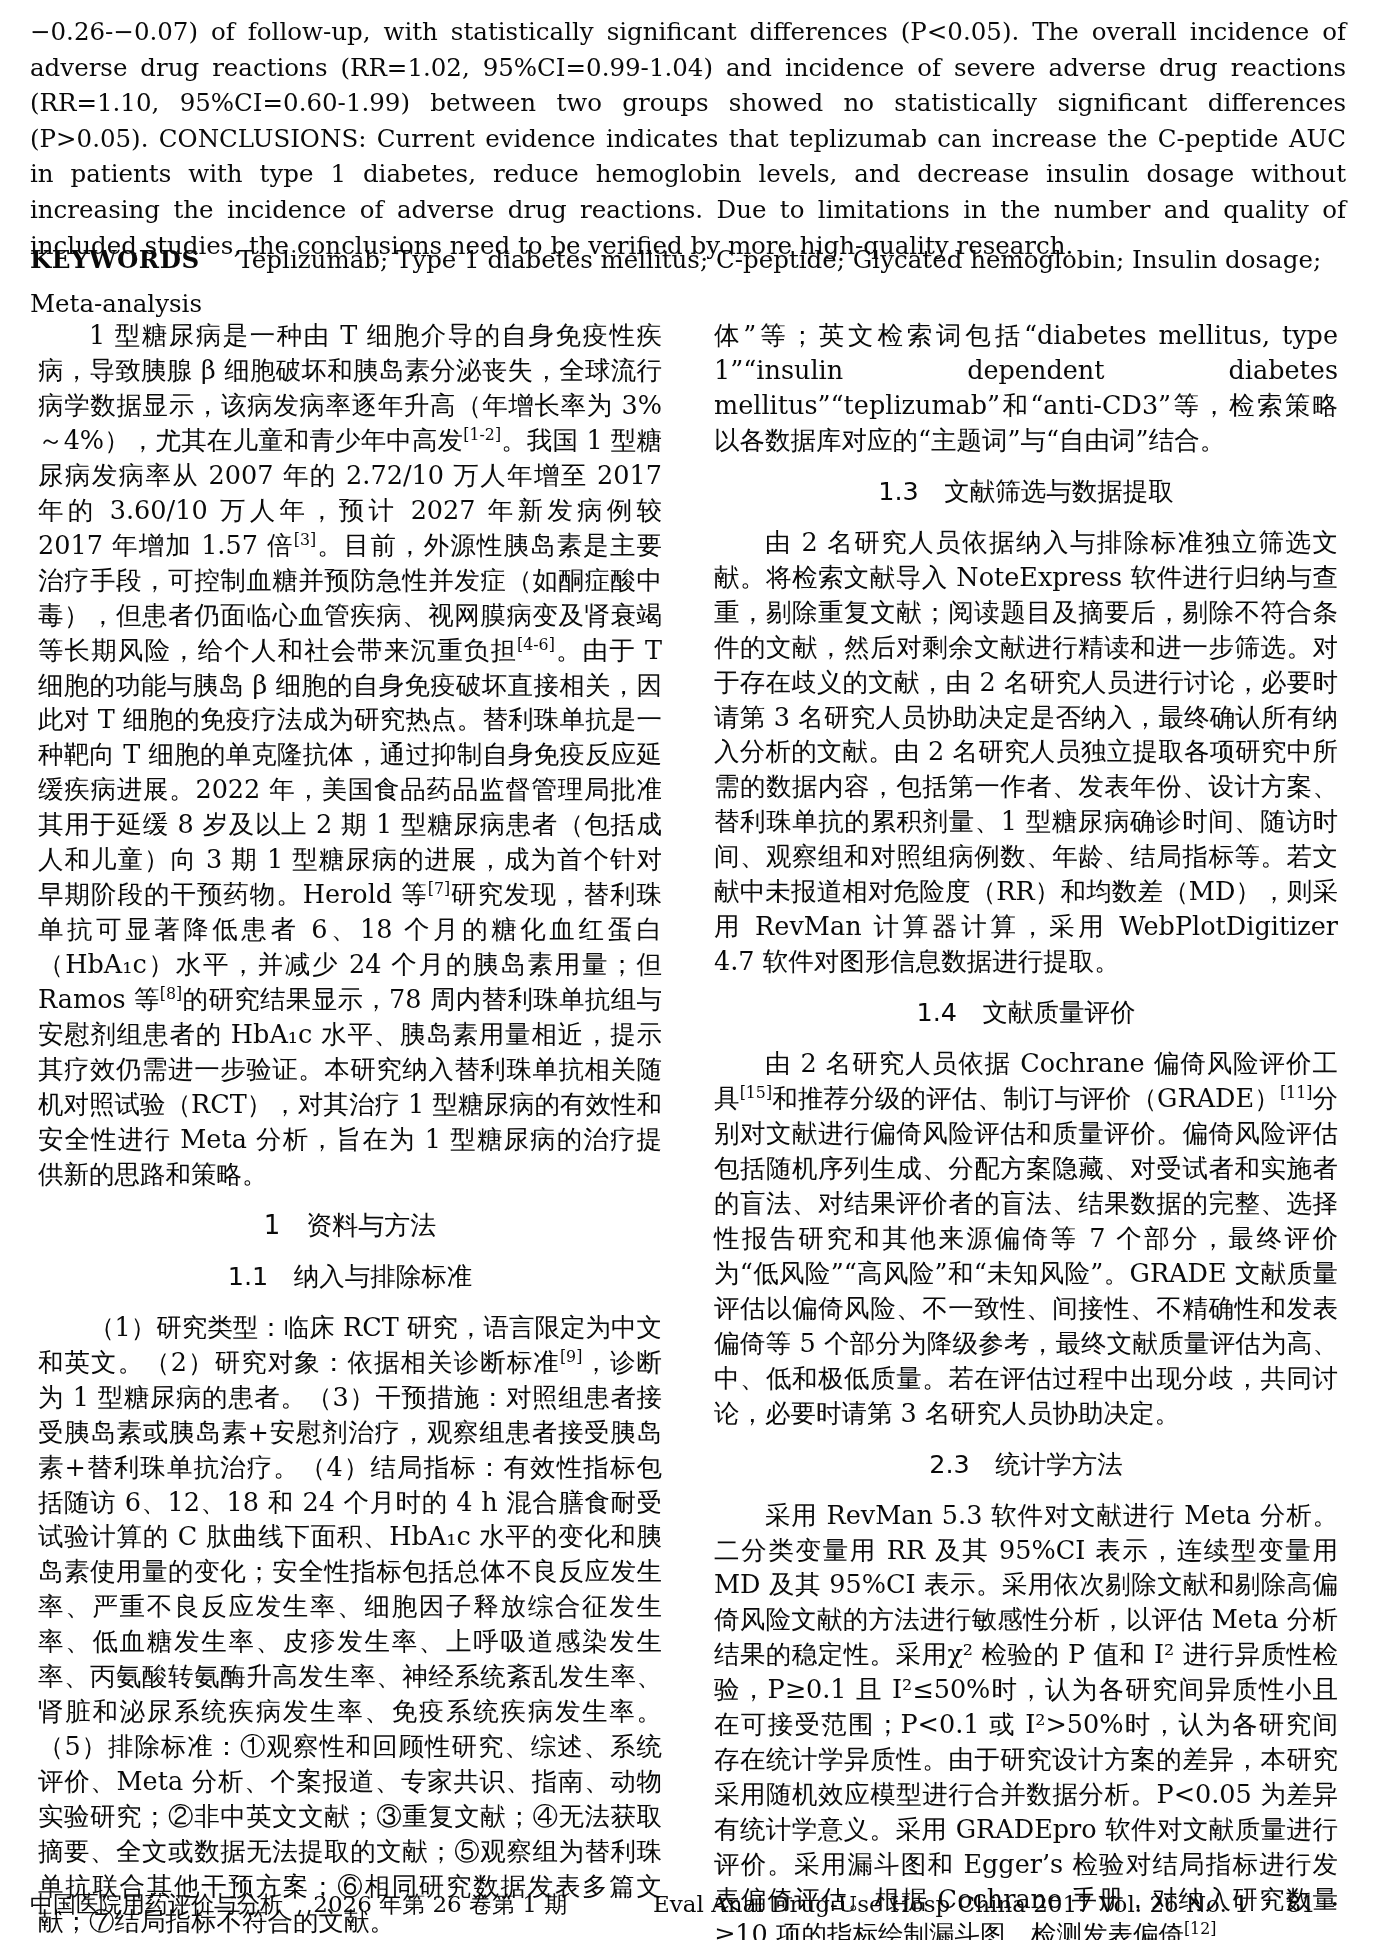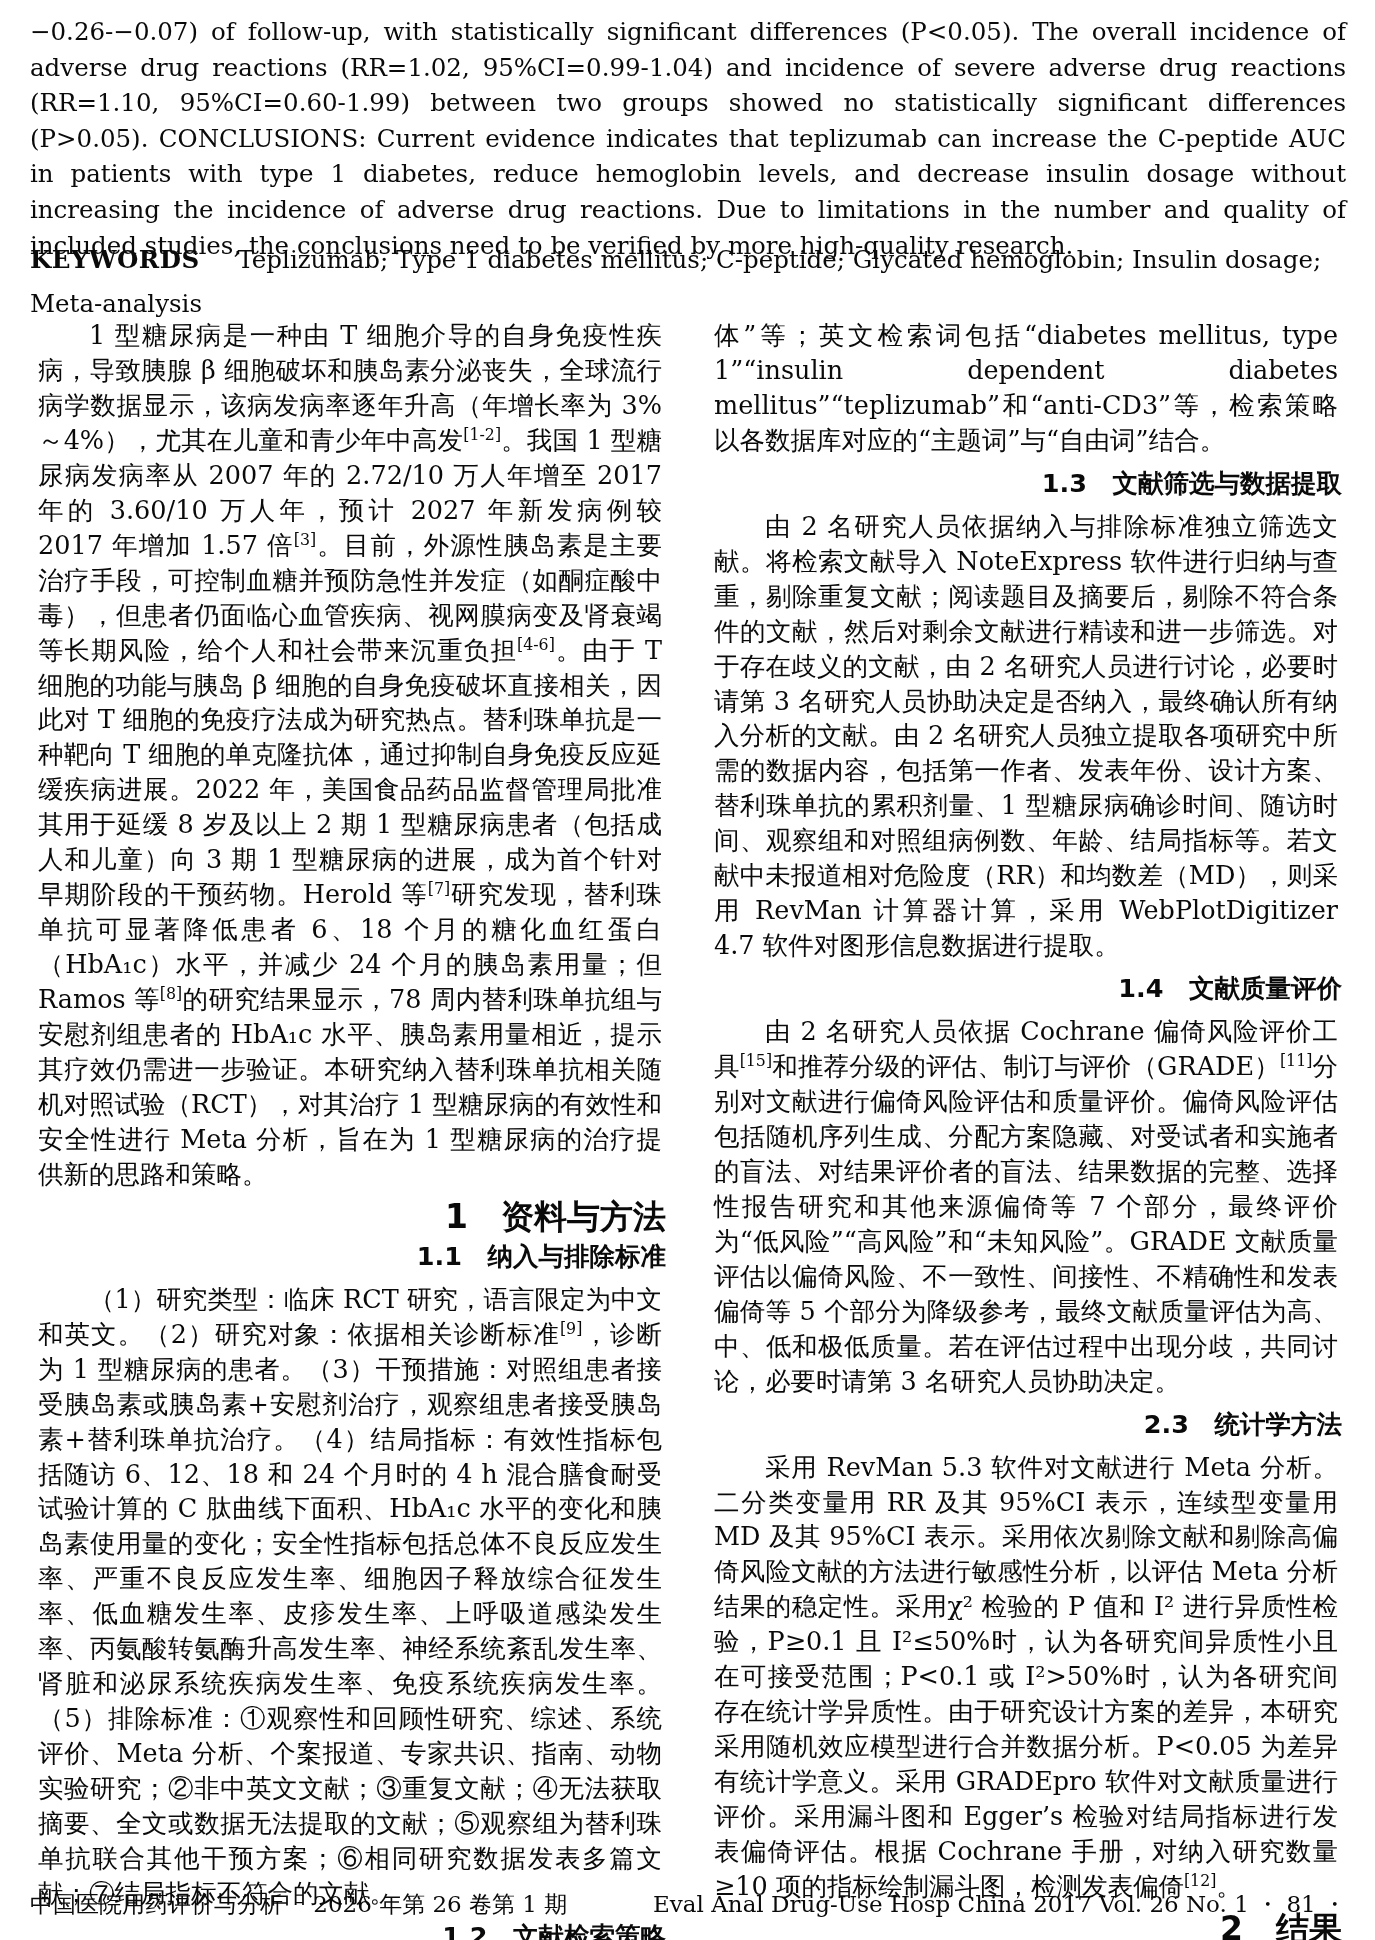--- a/index.html
+++ b/index.html
@@ -38,26 +38,26 @@
     font-size:25.5px;
     line-height:34.95px;
     text-align:justify;
     text-justify:inter-ideograph;
   }
   .col.left  { left:30px;  }
   .col.right { left:706px; }
   .para { margin:8px; text-indent:2em; }
   .para.noindent { text-indent:0; }
   .h1, .h2 {
-    margin:4px;
+    margin:16px;
     font-family:"DejaVu Sans", sans-serif;
-    font-weight:bold;
-    text-align:right;
+    font-weight:normal;
+    text-align:center;
   }
-  .h1 { font-size:33px;   line-height:34.95px; }
+  .h1 { font-size:26px;   line-height:34.95px; }
   .h2 { font-size:25.5px; line-height:34.95px; }
   sup { font-size:0.62em; vertical-align:super; line-height:0; }
   .footer {
     position:absolute;
     left:30px; top:1889px;
     width:1316px;
     display:flex;
     justify-content:space-between;
     font-size:23px;
     line-height:30px;

